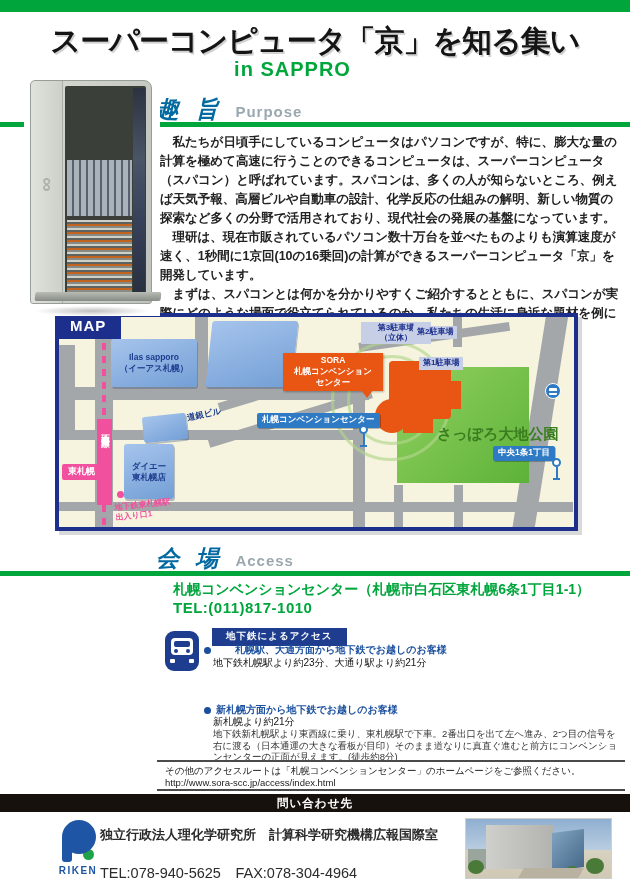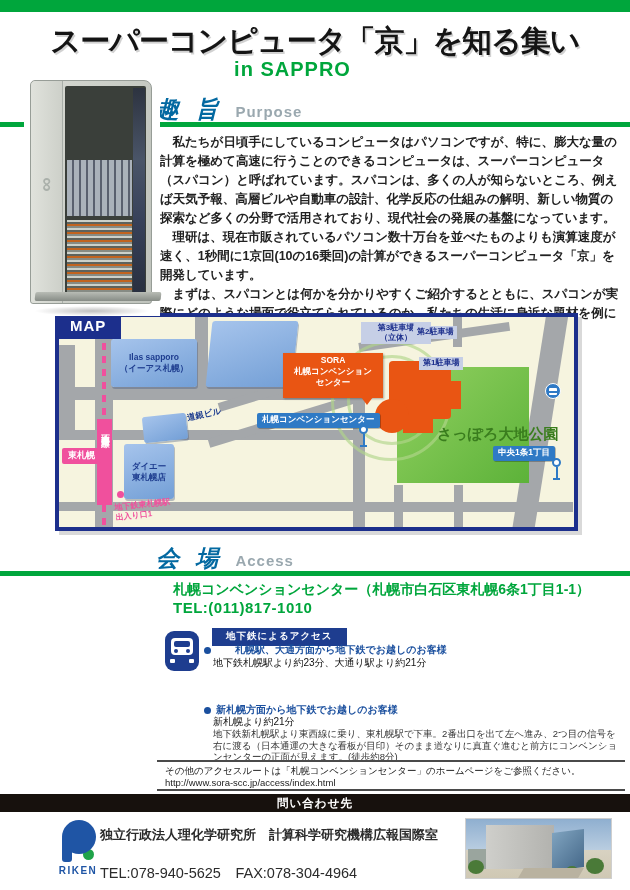--- a/index.html
+++ b/index.html
@@ -70,33 +70,33 @@
     clip-path:polygon(22% 0, 100% 0, 100% 100%, 0 100%, 0 42%); }
   .ring { position:absolute; border:3px solid rgba(176,214,138,.65); border-radius:50%; z-index:2; }
   .bldg { position:absolute; background:linear-gradient(160deg,#a6c4ec 0%,#739fd6 100%);
     border-radius:3px; z-index:4; box-shadow:1px 2px 0 rgba(60,80,120,.35); }
   .bldg-label { position:absolute; inset:0; display:flex; align-items:center; justify-content:center;
     text-align:center; color:#1e3d8f; font-weight:bold; font-size:8.5px; line-height:1.25; z-index:5; }
   .orange-part { position:absolute; background:#e95513; z-index:4; }
   .blue-tag { position:absolute; background:#2f7ac5; color:#fff; font-size:8.5px; font-weight:bold;
     padding:1px 5px 2px; border-radius:2px; white-space:nowrap; z-index:6; box-shadow:1px 1px 0 rgba(0,0,0,.25); }
   .orange-tag { position:absolute; background:#e95513; color:#fff; font-size:8.5px; font-weight:bold;
-    padding:2px 7px 10px; text-align:center; line-height:1.3; z-index:6; box-shadow:1px 1px 2px rgba(0,0,0,.3); }
+    padding:2px 7px 3px; text-align:center; line-height:1.3; z-index:6; box-shadow:1px 1px 2px rgba(0,0,0,.3); }
   .orange-tag::after { content:""; position:absolute; right:10px; bottom:-7px;
     border-left:6px solid transparent; border-right:6px solid transparent; border-top:8px solid #e95513; }
   .parking-tag { position:absolute; background:#c6cfe6; color:#1c2f8c; font-size:8px; font-weight:bold;
     text-align:center; line-height:1.2; padding:1px 4px 2px; z-index:6; white-space:pre-line; }
   .map-text { position:absolute; font-weight:bold; z-index:6; }
   .pink-line { position:absolute; width:4px; z-index:3;
     background:repeating-linear-gradient(180deg,#f0509d 0 7px,rgba(0,0,0,0) 7px 13px); }
   .pink-band { position:absolute; left:38px; top:102px; width:15px; height:86px; background:#f0509d; z-index:3; }
   .pink-band span { position:absolute; left:3px; top:8px; color:#fff; font-size:8.5px; font-weight:bold;
     writing-mode:vertical-rl; letter-spacing:1px; }
   .pink-tag { position:absolute; background:#f0509d; color:#fff; font-size:9px; font-weight:bold;
-    padding:1px 6px 2px; border-radius:2px; z-index:6; white-space:nowrap; }
+    padding:1px 6px 2px; border-radius:2px; z-index:6; white-space:nowrap;margin-top:16px; }
   .exit-dot { position:absolute; width:7px; height:7px; border-radius:50%; background:#f0509d; z-index:6; }
   .busstop { position:absolute; width:13px; z-index:7; }
   .busstop .head { width:9px; height:9px; border:2px solid #2f7ac5; background:#fff; border-radius:50%; margin:0 auto; }
   .busstop .pole { width:2px; height:11px; background:#2f7ac5; margin:0 auto; }
   .busstop .base { width:7px; height:2px; background:#2f7ac5; margin:0 auto; }
   .bus-circle { position:absolute; width:16px; height:16px; background:#2f7ac5; border:1px solid #fff;
     border-radius:50%; z-index:7; }
   .bus-circle .w { position:absolute; left:3px; top:4px; width:8px; height:7px; background:#fff; border-radius:1px; }
   .bus-circle .s { position:absolute; left:3px; top:7px; width:8px; height:1.5px; background:#2f7ac5; }
 

